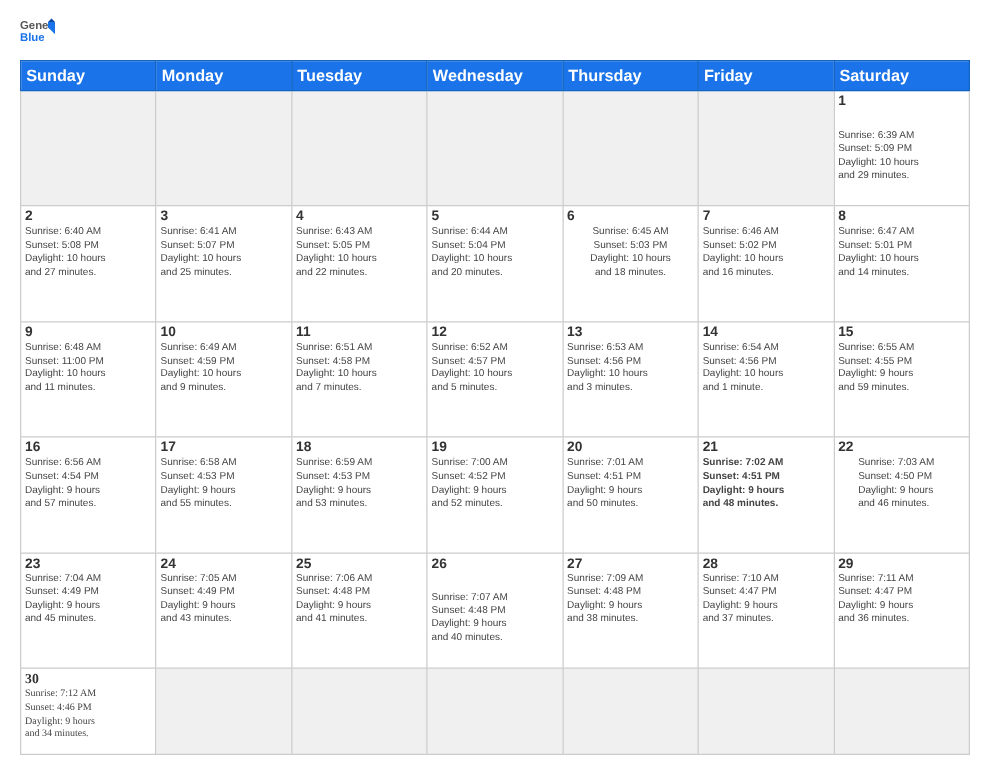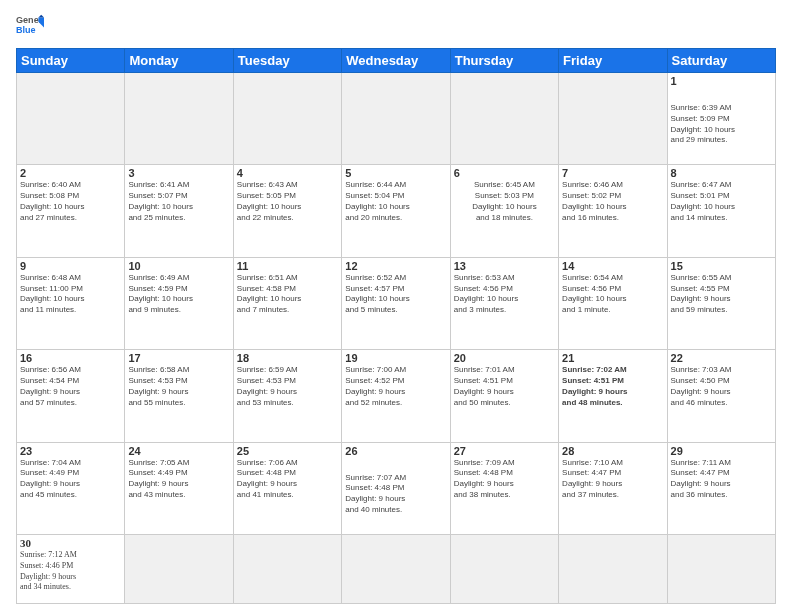--- a/index.html
+++ b/index.html
@@ -285,21 +285,21 @@
           </td>
           <td class="day-cell">
             <span class="day-num">21</span>
             <div class="day-info" style="white-space: pre-line; font-weight: bold;">Sunrise: 7:02 AM
 Sunset: 4:51 PM
 Daylight: 9 hours
 and 48 minutes.</div>
           </td>
           <td class="day-cell">
             <span class="day-num">22</span>
-            <div class="day-info" style="white-space: pre-line;">Sunrise: 7:03 AM
+            <div class="day-info" style="white-space: pre-line; margin-left: 16px;">Sunrise: 7:03 AM
 Sunset: 4:50 PM
 Daylight: 9 hours
 and 46 minutes.</div>
           </td>
         </tr>
         <tr>
           <td class="day-cell">
             <span class="day-num">23</span>
             <div class="day-info" style="white-space: pre-line;">Sunrise: 7:04 AM
 Sunset: 4:49 PM

